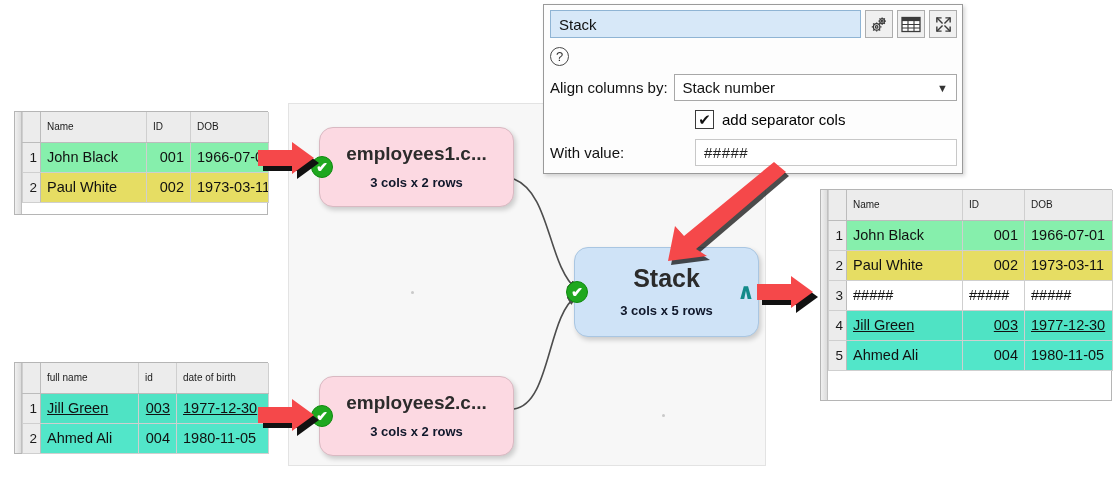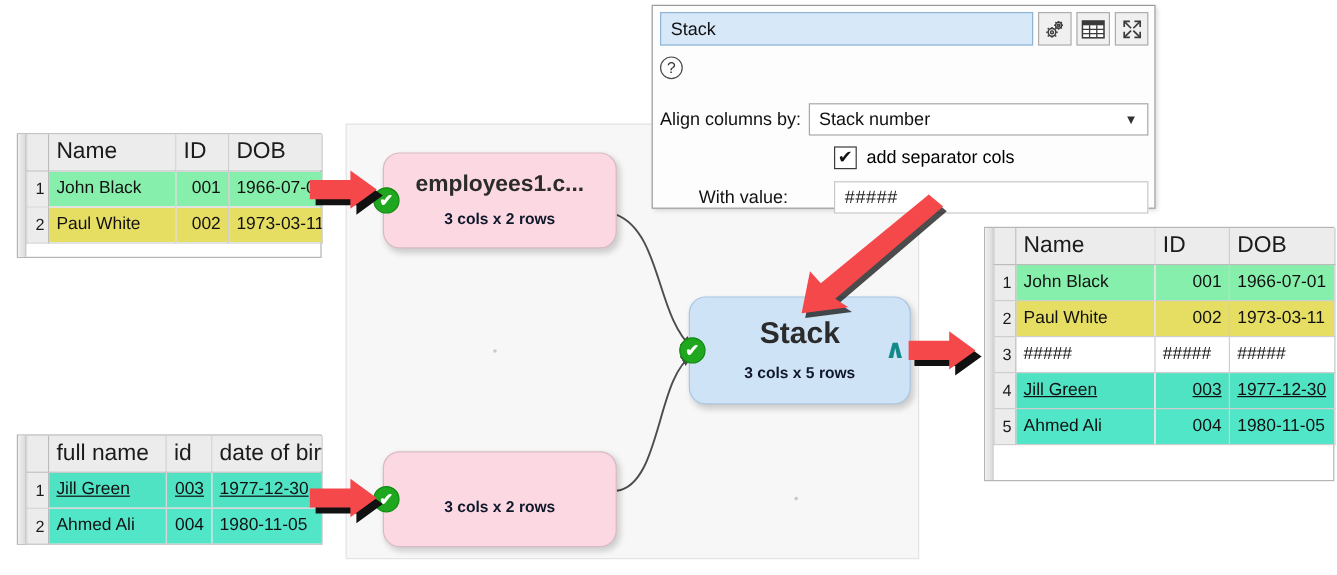--- a/index.html
+++ b/index.html
@@ -68,21 +68,21 @@
     white-space: nowrap;
     overflow:hidden;
     height: 30px;
   }
   table.g thead th {
     background: #ececec;
     color:#1b1b1b;
     text-align:left;
     border-top: none;
     border-bottom:1px solid #bcbcbc;
-    font-size:19px;
+    font-size:10px;
   }
   table.g td.rownum, table.g th.rownum {
     background:#ececec; color:#1b1b1b; text-align:right;
     width:18px; padding:3px 3px; font-size:13.5px;
     border-right:1px solid #bcbcbc;
   }
   td.num { text-align:right; }
   .y1 { background:#86efac; }
   .y2 { background:#e6dd63; }
   .g1 { background:#4fe3c4;text-decoration:underline; }
@@ -103,21 +103,21 @@
   }
   .tool-btn {
     width:28px; height:28px; border:1px solid #adadad; background:#f0f0f0;
     display:flex; align-items:center; justify-content:center;
   }
   .dlg-desc { display:flex; align-items:center; gap:7px; margin-top:9px; font-size:15px; color:#111; }
   .qmark {
     width:19px;height:19px;border-radius:50%;border:1.6px solid #4a4a4a;
     display:flex;align-items:center;justify-content:center;font-size:13px;color:#333;flex:none;
   }
-  .dlg-line { display:flex; align-items:center; margin-top:20px; font-size:15px; color:#111; }
+  .dlg-line { display:flex; align-items:center; margin-top:8px; font-size:15px; color:#111; }
   .dlg-label { white-space:nowrap; }
   .combo {
     flex:1; margin-left:6px; height:27px; background:#fff; border:1px solid #a8a8a8;
     display:flex; align-items:center; padding:0 6px 0 8px; font-size:15px; position:relative;
   }
   .combo .caret { position:absolute; right:8px; font-size:11px; color:#333; }
   .chk-row { display:flex; align-items:center; margin-top:9px; font-size:15px; padding-left:145px; gap:8px; }
   .chkbox {
     width:19px;height:19px;border:1.4px solid #3a3a3a;background:#fff;
     display:flex;align-items:center;justify-content:center;font-size:15px;color:#111;line-height:1;
@@ -152,20 +152,21 @@
 
     <div class="node src" style="left:30px; top:23px; width:195px; height:80px;">
       <div class="node-title">employees1.c...</div>
       <div class="node-sub">3 cols x 2 rows</div>
     </div>
     <div class="status-ok" style="left:22px; top:52px;">
       <span>✔</span>
     </div>
 
     <div class="node src" style="left:30px; top:272px; width:195px; height:80px;">
+      <div class="node-title">employees2.c...</div>
       <div class="node-sub">3 cols x 2 rows</div>
     </div>
     <div class="status-ok" style="left:22px; top:301px;">
       <span>✔</span>
     </div>
 
     <div class="node op" style="left:285px; top:143px; width:185px; height:90px;">
       <div class="node-title">Stack</div>
       <div class="node-sub">3 cols x 5 rows</div>
     </div>
@@ -352,21 +353,21 @@
       </div>
 
       <div class="chk-row">
         <span class="chkbox">
           <span>✔</span>
         </span>
         <span>add separator cols</span>
       </div>
 
       <div class="dlg-line" style="margin-top:10px;">
-        <span class="dlg-label" style="width:139px;text-align:center;">With value:</span>
+        <span class="dlg-label" style="width:139px;">With value:</span>
         <div class="val-input">
           <span>#####</span>
         </div>
       </div>
 
     </div>
   </div>
 
   <svg class="arrow-svg" style="left:258px; top:138px;" width="78" height="54" viewBox="0 0 78 54">
     <g transform="translate(5,9)">

